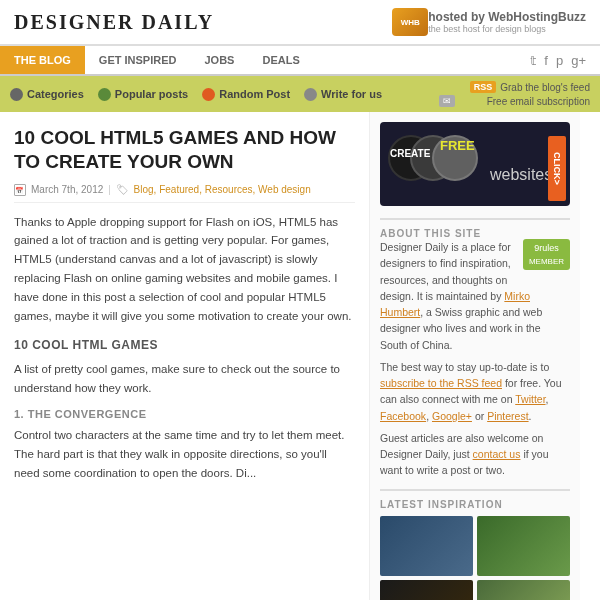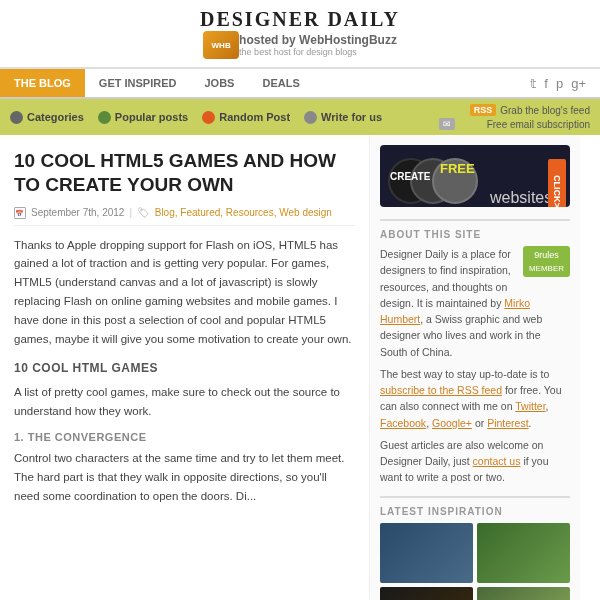--- a/index.html
+++ b/index.html
@@ -1,21 +1,21 @@
 <!DOCTYPE html>
 <html><head>
   <meta charset="utf-8">
   <style>
     * { margin: 0; padding: 0; box-sizing: border-box; }
     body { font-family: Arial, Helvetica, sans-serif; font-size: 12px; color: #333; background: #f0f0f0; width: 600px; }
   </style>
 </head>
 <body>
 
-<div style="background:#fff; padding:8px 14px; display:flex; align-items:center; justify-content:space-between; border-bottom:2px solid #ddd;flex-direction:column;">
+<div style="background:#fff; padding:8px 14px; display:flex; align-items:center; justify-content:space-between; border-bottom:2px solid #ddd;">
   <div style="font-size:20px; font-weight:bold; color:#222; font-family:Georgia,serif; letter-spacing:2px;">DESIGNER DAILY</div>
   <div style="display:flex; align-items:center; gap:0;">
     <div style="width:36px; height:28px; background:linear-gradient(135deg,#e8a020,#c07010); border-radius:4px; display:flex; align-items:center; justify-content:center; color:#fff; font-size:8px; font-weight:bold;">WHB</div>
     <div style="text-align:left;">
       <div style="font-size:12px; color:#666; font-weight:bold;">hosted by WebHostingBuzz</div>
       <div style="font-size:9px; color:#999;">the best host for design blogs</div>
     </div>
   </div>
 </div>
 
@@ -61,52 +61,52 @@
   </div>
 </div>
 
 <div style="display:flex; background:#fff;">
 
   <div style="flex:1; padding:14px 14px; max-width:370px; border-right:1px solid #eee;">
     <h1 style="font-size:19px; font-weight:bold; color:#222; text-transform:uppercase; line-height:1.25; margin-bottom:10px; font-family:Arial,sans-serif;">10 COOL HTML5 GAMES AND HOW TO CREATE YOUR OWN</h1>
 
     <div style="display:flex; align-items:center; gap:5px; margin-bottom:10px; padding-bottom:6px; border-bottom:1px solid #eee; flex-wrap:wrap;">
       <span style="display:inline-block; width:12px; height:12px; border:1px solid #aaa; border-radius:1px; font-size:7px; text-align:center; line-height:12px; color:#888;">📅</span>
-      <span style="font-size:10px; color:#888;">September 7th, 2012</span>
+      <span style="font-size:10px; color:#888;">March 7th, 2012</span>
       <span style="color:#ccc; font-size:10px;">|</span>
       <span style="font-size:10px; color:#aaa;">🏷</span>
       <span style="font-size:10px; color:#d09020; cursor:pointer;">Blog, Featured, Resources, Web design</span>
     </div>
 
     <p style="font-size:11.5px; color:#444; line-height:1.65; margin-bottom:12px;">Thanks to Apple dropping support for Flash on iOS, HTML5 has gained a lot of traction and is getting very popular. For games, HTML5 (understand canvas and a lot of javascript) is slowly replacing Flash on online gaming websites and mobile games. I have done in this post a selection of cool and popular HTML5 games, maybe it will give you some motivation to create your own.</p>
 
     <div style="font-size:12px; font-weight:bold; color:#555; text-transform:uppercase; margin-bottom:8px; letter-spacing:0.5px;">10 COOL HTML GAMES</div>
 
     <p style="font-size:11.5px; color:#444; line-height:1.65; margin-bottom:10px;">A list of pretty cool games, make sure to check out the source to understand how they work.</p>
 
     <div style="font-size:11px; color:#888; text-transform:uppercase; font-weight:bold; margin-bottom:6px; letter-spacing:0.5px;">1. THE CONVERGENCE</div>
 
     <p style="font-size:11.5px; color:#444; line-height:1.65;">Control two characters at the same time and try to let them meet. The hard part is that they walk in opposite directions, so you'll need some coordination to open the doors. Di...</p>
   </div>
 
   <div style="width:210px; padding:10px 10px; background:#fafafa; flex-shrink:0;">
 
-    <div style="background:#1a1a2e; border-radius:4px; margin-bottom:12px; height:62px; position:relative; overflow:hidden; cursor:pointer;">
+    <div style="background:#1a1a2e; border-radius:4px; margin-bottom:12px; height:84px; position:relative; overflow:hidden; cursor:pointer;">
 
       <div style="width:46px; height:46px; background:#1a1a1a; border-radius:50%; position:absolute; left:8px; top:13px; border:2px solid #333;"></div>
       <div style="width:46px; height:46px; background:#3a3a3a; border-radius:50%; position:absolute; left:30px; top:13px; border:2px solid #555;"></div>
       <div style="width:46px; height:46px; background:#606060; border-radius:50%; position:absolute; left:52px; top:13px; border:2px solid #777;"></div>
       <span style="position:absolute; left:10px; top:26px; color:#fff; font-size:10px; font-weight:bold; z-index:10;">CREATE</span>
       <span style="position:absolute; left:60px; top:16px; color:#e8e830; font-size:13px; font-weight:bold; z-index:10;">FREE</span>
       <span style="position:absolute; left:110px; top:44px; color:#ccc; font-size:16px; z-index:10;">websites</span>
       <div style="position:absolute; right:4px; top:14px; background:#e86020; color:#fff; font-size:9px; font-weight:bold; padding:16px 4px; border-radius:2px; z-index:10; writing-mode:vertical-lr; cursor:pointer;">CLICK&gt;</div>
     </div>
 
     <div>
-      <div style="font-size:10px; font-weight:bold; color:#999; text-transform:uppercase; letter-spacing:1px; margin-bottom:6px; border-top:2px solid #ddd; padding-top:8px;">ABOUT THIS SITE</div>
+      <div style="font-size:10px; font-weight:bold; color:#999; text-transform:uppercase; letter-spacing:1px; margin-bottom:0; border-top:2px solid #ddd; padding-top:8px;">ABOUT THIS SITE</div>
 
       <div style="float:right; margin:0 0 6px 6px;">
         <div style="background:#8aba40; color:#fff; padding:3px 6px; font-size:9px; border-radius:3px; text-align:center; line-height:1.4;">9rules<br><span style="font-size:8px;">MEMBER</span></div>
       </div>
 
       <p style="font-size:10.5px; color:#555; line-height:1.55; margin-bottom:6px;">
         Designer Daily is a place for designers to find inspiration, resources, and thoughts on design. It is maintained by <a style="color:#d08020; cursor:pointer; text-decoration:underline;">Mirko Humbert</a>, a Swiss graphic and web designer who lives and work in the South of China.
       </p>
       <p style="font-size:10.5px; color:#555; line-height:1.55; margin-bottom:6px;">
         The best way to stay up-to-date is to <a style="color:#d08020; cursor:pointer; text-decoration:underline;">subscribe to the RSS feed</a> for free. You can also connect with me on <a style="color:#d08020; cursor:pointer; text-decoration:underline;">Twitter</a>, <a style="color:#d08020; cursor:pointer; text-decoration:underline;">Facebook</a>, <a style="color:#d08020; cursor:pointer; text-decoration:underline;">Google+</a> or <a style="color:#d08020; cursor:pointer; text-decoration:underline;">Pinterest</a>.

